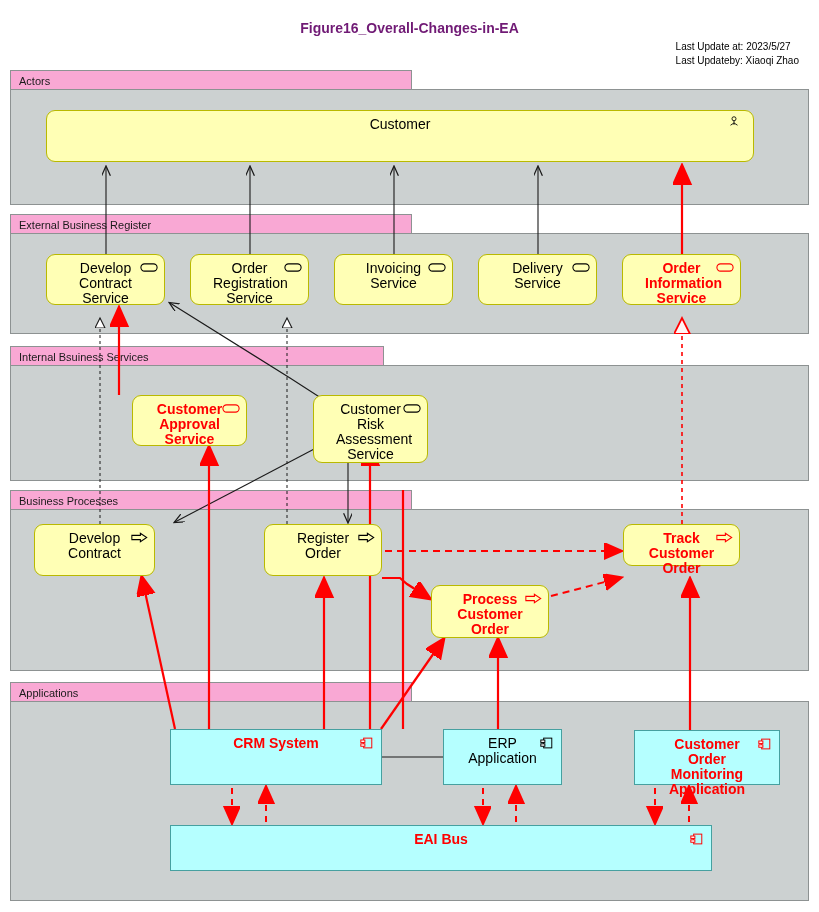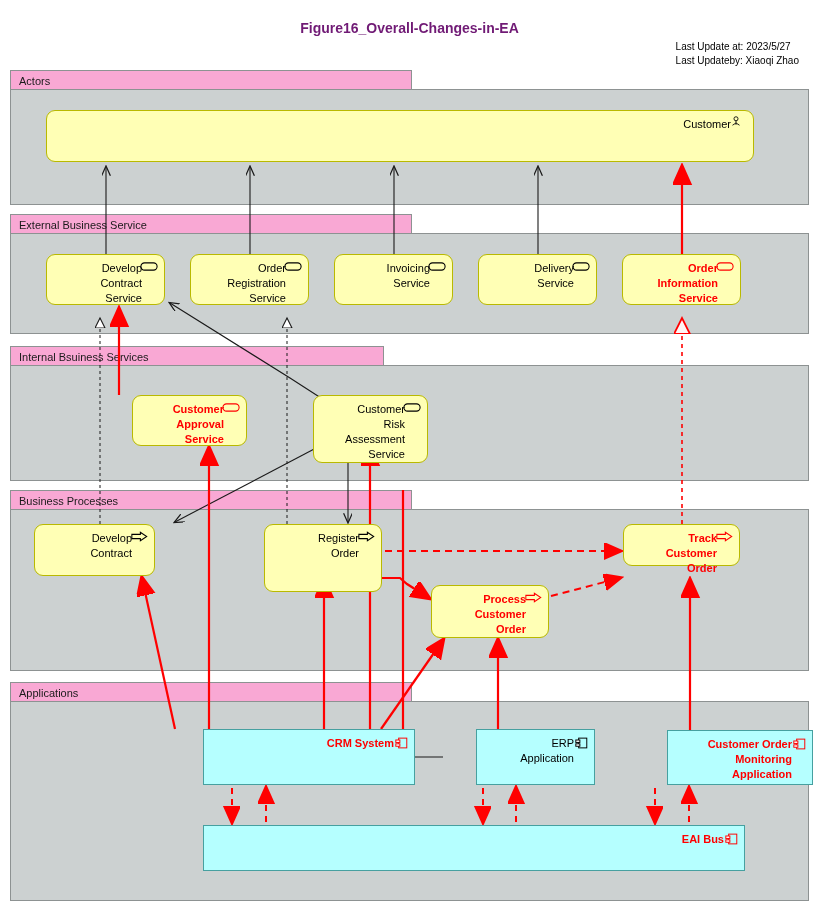--- a/index.html
+++ b/index.html
@@ -22,24 +22,24 @@
     font-size:10px;color:#000;line-height:14px;
   }
   .meta div{white-space:nowrap;}
 
   
   .band{position:absolute;background:#ccd1d1;border:1px solid #8d9292;box-sizing:border-box;}
   .band-tab{position:absolute;background:#f9a8d4;border:1px solid #8d9292;box-sizing:border-box;
             font-size:11px;color:#1a1a1a;padding:2px 0 0 8px;line-height:16px;}
 
   
-  .node{position:absolute;box-sizing:border-box;font-size:11px;line-height:15px;text-align:right;}
+  .node{position:absolute;box-sizing:border-box;font-size:14px;line-height:15px;text-align:center;}
   .biz{background:#ffffb5;border:1px solid #b9b900;}
   .rounded{border-radius:9px;}
-  .app{background:#b5ffff;border:1px solid #46a0a0;margin-left:33px;}
+  .app{background:#b5ffff;border:1px solid #46a0a0;}
   .node .lbl{position:absolute;left:0;right:0;top:6px;padding:0 22px;}
   .node.app .lbl{padding:0 20px;}
   .red{color:#ff0000;font-weight:bold;}
   .blk{color:#000000;font-weight:normal;}
 
   
   .glyph{position:absolute;right:6px;top:6px;width:18px;height:12px;}
 
   svg.wires{position:absolute;left:0;top:0;width:819px;height:912px;overflow:visible;}
 </style>
@@ -51,21 +51,21 @@
   <div class="title">Figure16_Overall-Changes-in-EA</div>
   <div class="meta">
     <div>Last Update at: 2023/5/27</div>
     <div>Last Updateby: Xiaoqi Zhao</div>
   </div>
 
   <div id="bands">
       <div class="band" style="left: 10px; top: 89px; width: 799px; height: 116px;"></div>
       <div class="band-tab" style="left: 10px; top: 70px; width: 402px; height: 20px;">Actors</div>
       <div class="band" style="left: 10px; top: 233px; width: 799px; height: 101px;"></div>
-      <div class="band-tab" style="left: 10px; top: 214px; width: 402px; height: 20px;">External Business Service</div>
+      <div class="band-tab" style="left: 10px; top: 214px; width: 402px; height: 20px;">External Business Register</div>
       <div class="band" style="left: 10px; top: 365px; width: 799px; height: 116px;"></div>
       <div class="band-tab" style="left: 10px; top: 346px; width: 374px; height: 20px;">Internal Bsuiness Services</div>
       <div class="band" style="left: 10px; top: 509px; width: 799px; height: 162px;"></div>
       <div class="band-tab" style="left: 10px; top: 490px; width: 402px; height: 20px;">Business Processes</div>
       <div class="band" style="left: 10px; top: 701px; width: 799px; height: 200px;"></div>
       <div class="band-tab" style="left: 10px; top: 682px; width: 402px; height: 20px;">Applications</div>
     </div>
 
   <svg class="wires" viewBox="0 0 819 912">
     <defs>
@@ -246,21 +246,21 @@
         <span class="glyph" style="color: rgb(0, 0, 0);"><svg viewBox="0 0 20 12" width="18" height="11">
             <rect x="1" y="2" width="18" height="8" rx="4" ry="4" fill="none" stroke="currentColor" stroke-width="1.2"></rect>
           </svg></span>
       </div>
       <div class="node biz rounded" style="left: 34px; top: 524px; width: 121px; height: 52px;">
         <div class="lbl blk">Develop<br>Contract</div>
         <span class="glyph" style="color: rgb(0, 0, 0);"><svg viewBox="0 0 20 12" width="17" height="11">
             <path d="M1,3.5 L11,3.5 L11,1 L18.5,6 L11,11 L11,8.5 L1,8.5 Z" fill="none" stroke="currentColor" stroke-width="1.2" stroke-linejoin="miter"></path>
           </svg></span>
       </div>
-      <div class="node biz rounded" style="left: 264px; top: 524px; width: 118px; height: 68px;">
+      <div class="node biz rounded" style="left: 264px; top: 524px; width: 118px; height: 52px;">
         <div class="lbl blk">Register Order</div>
         <span class="glyph" style="color: rgb(0, 0, 0);"><svg viewBox="0 0 20 12" width="17" height="11">
             <path d="M1,3.5 L11,3.5 L11,1 L18.5,6 L11,11 L11,8.5 L1,8.5 Z" fill="none" stroke="currentColor" stroke-width="1.2" stroke-linejoin="miter"></path>
           </svg></span>
       </div>
       <div class="node biz rounded" style="left: 623px; top: 524px; width: 117px; height: 42px;">
         <div class="lbl red">Track<br>Customer<br>Order</div>
         <span class="glyph" style="color: rgb(255, 0, 0);"><svg viewBox="0 0 20 12" width="17" height="11">
             <path d="M1,3.5 L11,3.5 L11,1 L18.5,6 L11,11 L11,8.5 L1,8.5 Z" fill="none" stroke="currentColor" stroke-width="1.2" stroke-linejoin="miter"></path>
           </svg></span>

